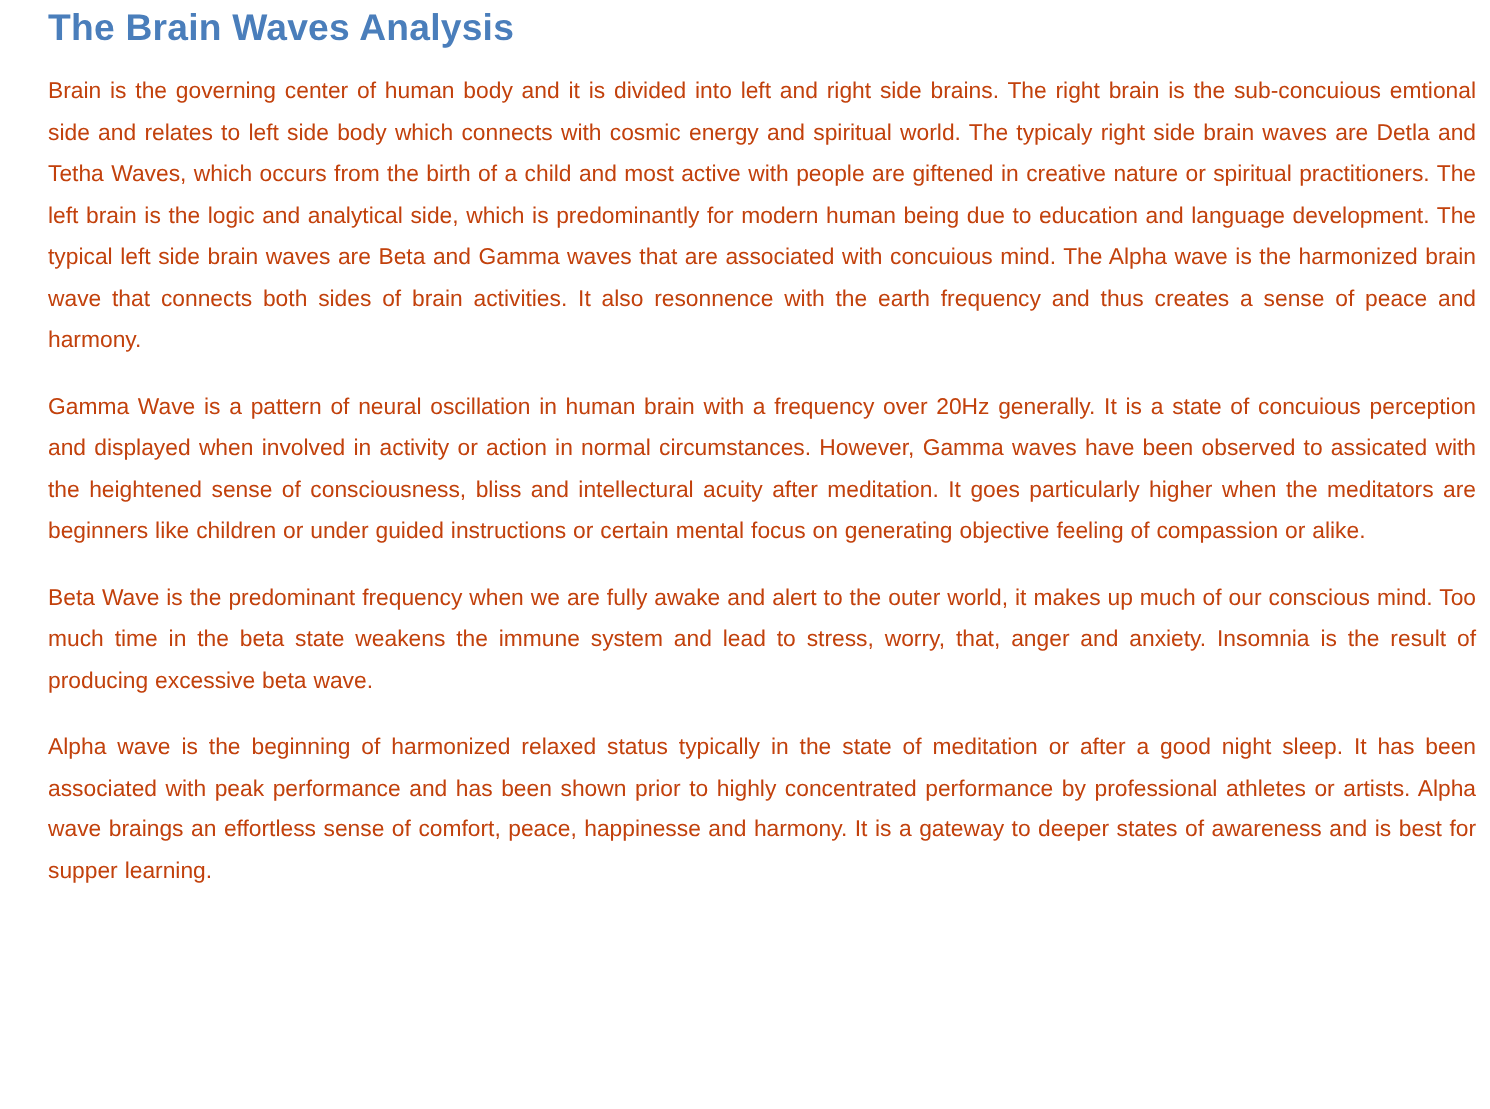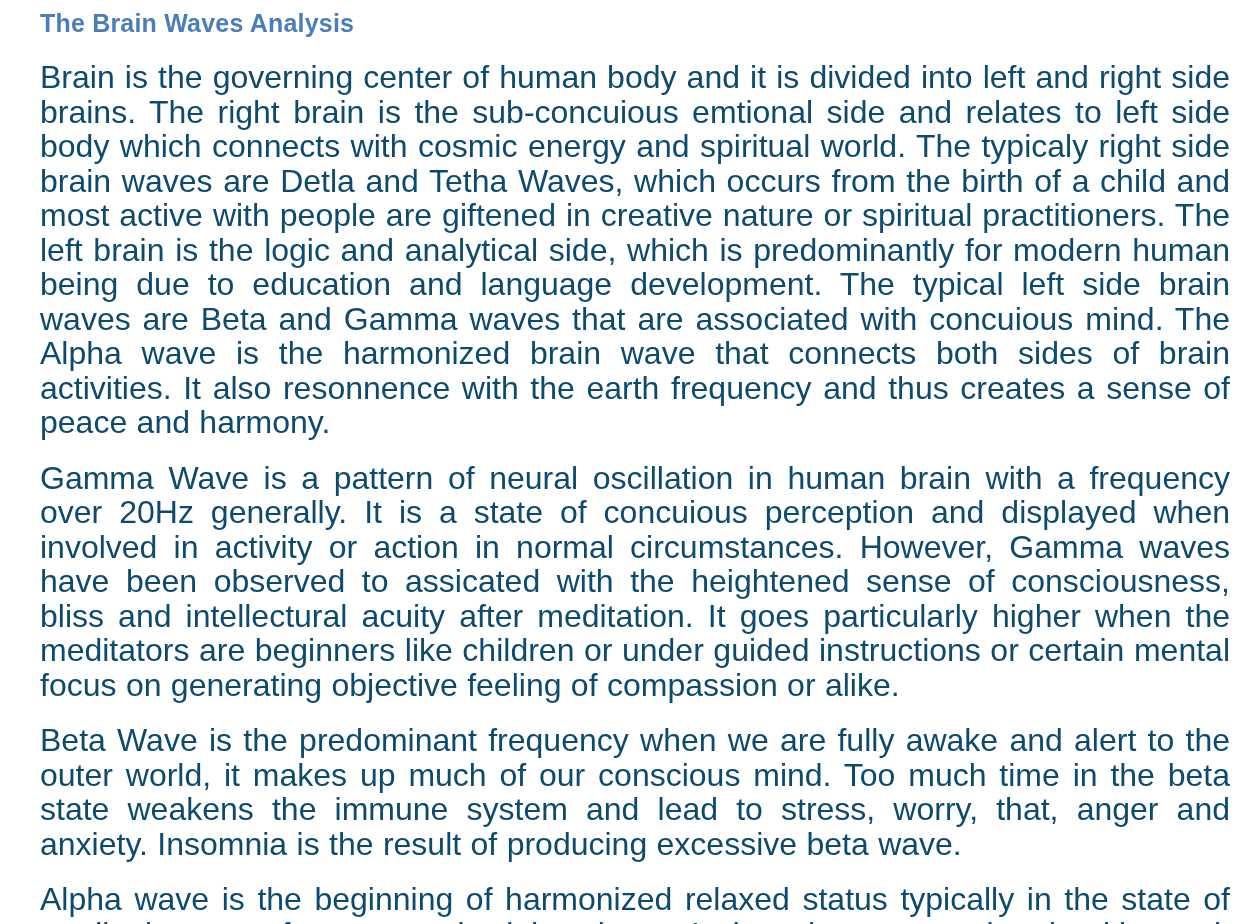--- a/index.html
+++ b/index.html
@@ -10,30 +10,30 @@
   .page {
     width: 1242px;
     height: 924px;
     background: #ffffff;
     box-sizing: border-box;
     padding: 5px 12px 0 40px;
     overflow: hidden;
     font-family: "Liberation Sans", "DejaVu Sans", sans-serif;
   }
   .doc-heading {
-    font-size: 25px;
+    font-size: 31px;
     font-weight: bold;
     line-height: 30px;
     margin: 3px 0 22px 0;
     letter-spacing: 0.2px;
   }
   .doc-paragraph {
-    font-size: 32px;
+    font-size: 19px;
     line-height: 34.5px;
-    color: #0c4a6e;
+    color: #c2410c;
     text-align: justify;
     margin: 0 0 21px 0;
     word-spacing: 0.5px;
   }
 </style>
 </head>
 <body>
 
 <div class="page">
   <h1 class="doc-heading" style="color: rgb(74, 126, 187);">The Brain Waves Analysis</h1>

